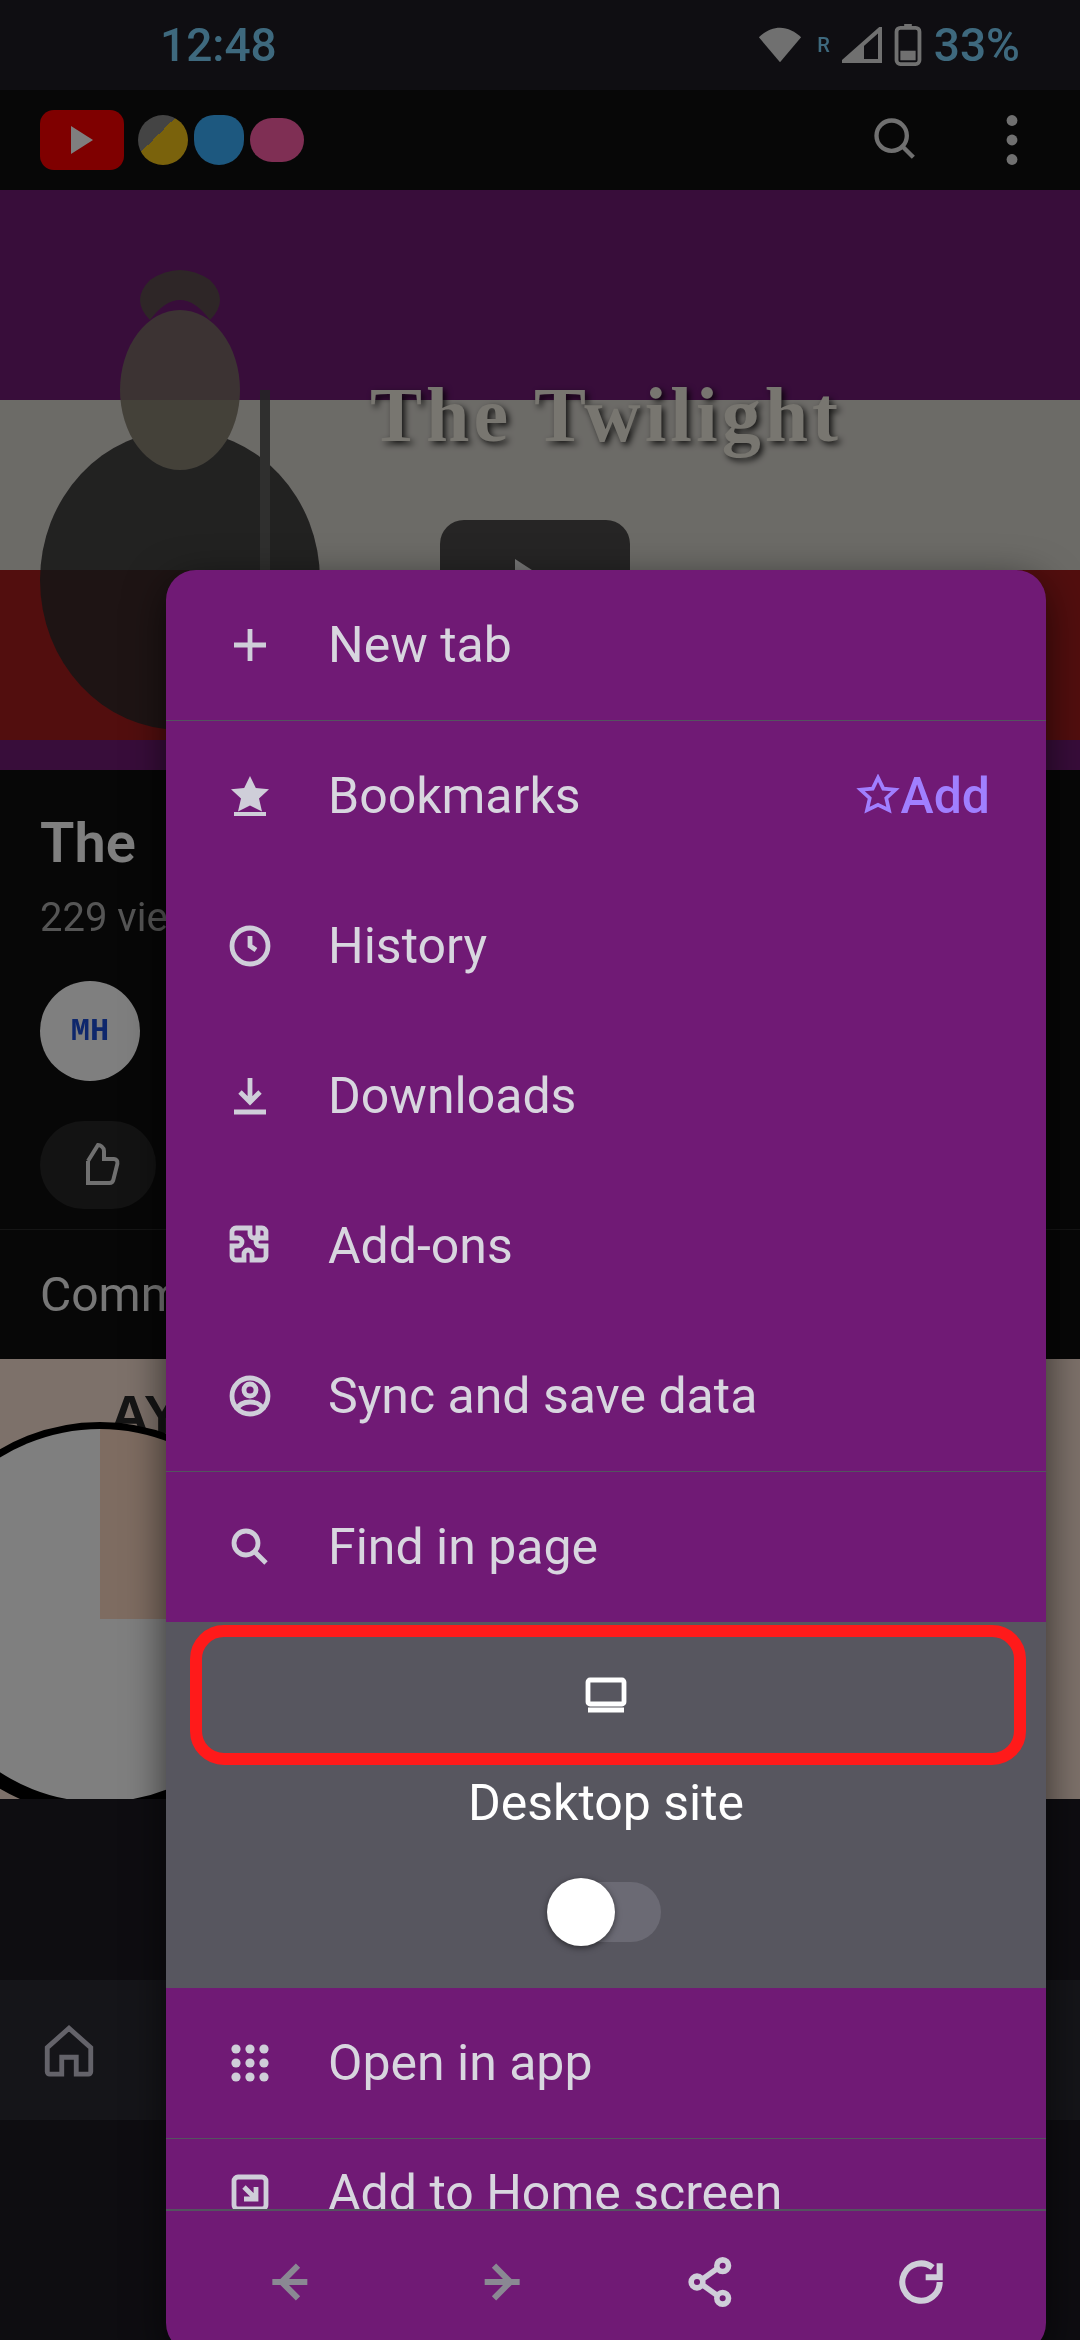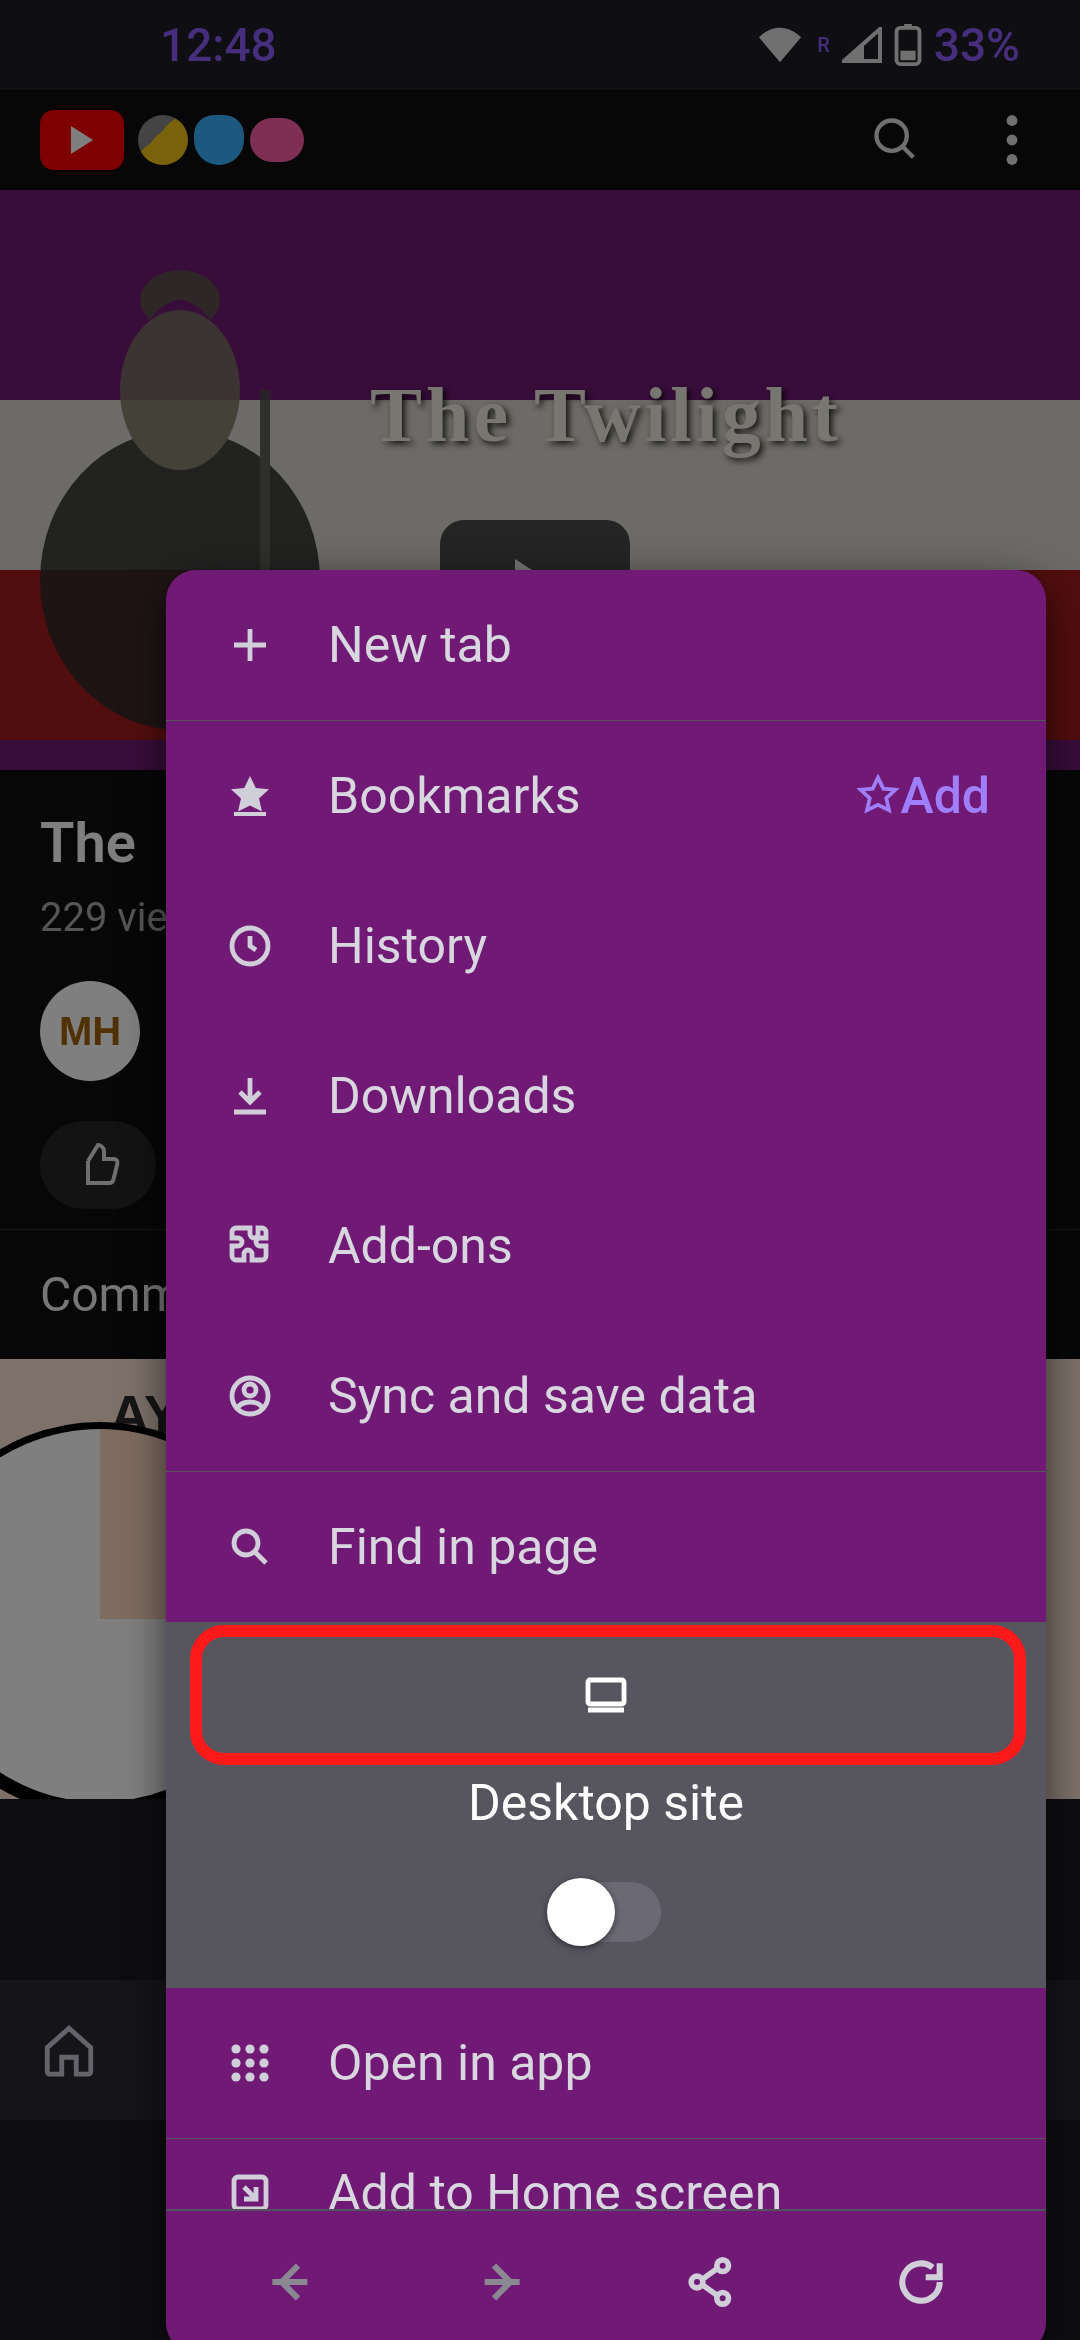--- a/index.html
+++ b/index.html
@@ -15,21 +15,21 @@
 
   
   .status-bar {
     height: 90px;
     display: flex;
     align-items: center;
     justify-content: space-between;
     padding: 0 60px 0 160px;
     font-size: 46px;
     font-weight: 500;
-    color: #8b5cf6;
+    color: #7dd3fc;
     background: #1e1d24;
   }
   .status-left { }
   .status-right {
     display: flex;
     align-items: center;
     gap: 12px;
   }
   .wifi-icon, .signal-icon, .battery-icon {
     display: inline-flex;
@@ -91,21 +91,21 @@
   .play-button-bg::after { content:""; width:0;height:0;border-left:40px solid #eee;border-top:26px solid transparent;border-bottom:26px solid transparent; }
 
   
   .video-meta {
     background: #0f0f0f;
     padding: 40px 40px 20px;
   }
   .video-meta-title { font-size: 56px; font-weight: 600; color: #fff; }
   .video-meta-sub { font-size: 40px; color: #aaa; margin-top: 18px; }
   .channel-row { display: flex; align-items: center; gap: 26px; margin-top: 40px; }
-  .avatar { width: 100px; height: 100px; border-radius: 50%; background: #fff; display:flex; align-items:center; justify-content:center; font-family: Liberation Sans, sans-serif; font-weight:700; font-size:40px; color:#a16207; }
+  .avatar { width: 100px; height: 100px; border-radius: 50%; background: #fff; display:flex; align-items:center; justify-content:center; font-family: Liberation Mono, monospace; font-weight:700; font-size:32px; color:#1d4ed8; }
   .action-row { margin-top: 40px; display:flex; gap:20px; }
   .chip { background:#272727; border-radius: 50px; padding: 20px 34px; display:flex; align-items:center; gap:14px; }
 
   .comments-row {
     background:#0f0f0f; padding: 36px 40px; font-size: 48px; color:#eee;
     border-top: 1px solid #2a2a2a;
   }
 
   
   .next-card {

